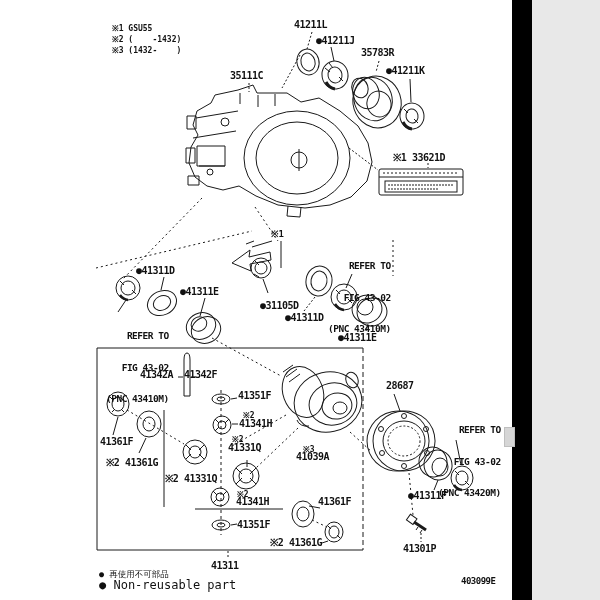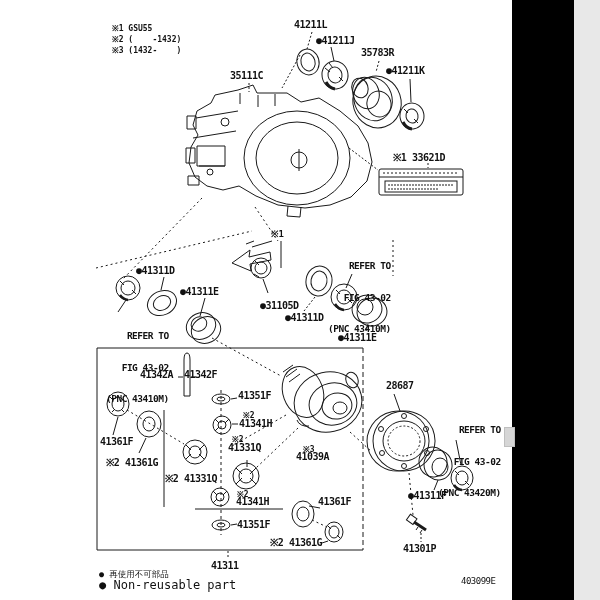--- a/index.html
+++ b/index.html
@@ -1,24 +1,24 @@
 <!DOCTYPE html>
 <html><head>
 <meta charset="utf-8">
 <style>
   html,body{margin:0;padding:0;background:#e8e8e8;}
-  .stage{position:relative;width:574px;height:600px;background:#ffffff;overflow:hidden;
+  .stage{position:relative;width:532px;height:600px;background:#ffffff;overflow:hidden;
          font-family:"DejaVu Sans Mono",monospace;color:#111;}
   svg.art{position:absolute;left:0;top:0;}
   .lbl{position:absolute;font-weight:bold;font-size:10px;letter-spacing:-0.5px;white-space:pre;z-index:3;}
   .sm{font-size:8px;letter-spacing:0;}
   .refer{position:absolute;font-weight:bold;font-size:9.5px;line-height:10.5px;letter-spacing:-0.5px;white-space:pre;z-index:3;text-align:right;}
   .note{position:absolute;font-weight:bold;font-size:8px;line-height:11px;white-space:pre;z-index:3;}
   .legend{position:absolute;font-weight:normal;font-size:8.5px;line-height:11px;white-space:pre;z-index:3;}
-  .code{position:absolute;font-weight:normal;font-size:9px;letter-spacing:-0.5px;z-index:3;}
+  .code{position:absolute;font-weight:bold;font-size:9px;letter-spacing:-0.5px;z-index:3;}
   .black-band{position:absolute;left:512px;top:0;width:88px;height:600px;background:#000;z-index:5;}
   .gray-tab{position:absolute;left:504px;top:427px;width:9px;height:18px;background:#d6d6d6;
             border:1px solid #bfbfbf;z-index:6;}
 </style>
 </head>
 <body>
 
 <div class="stage">
 
   <svg class="art" width="600" height="600" viewBox="0 0 600 600" fill="none" stroke="#1a1a1a" stroke-width="1">

